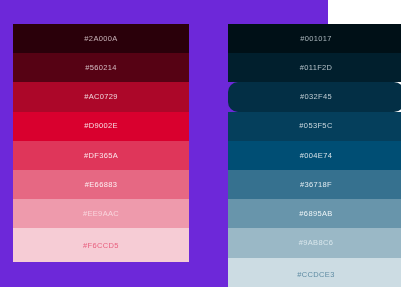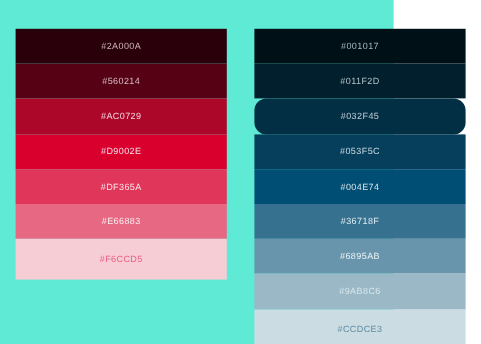--- a/index.html
+++ b/index.html
@@ -11,26 +11,26 @@
     width: 401px;
     height: 287px;
     background: #ffffff;
     font-family: "Liberation Sans", sans-serif;
     overflow: hidden;
   }
   .palette-board {
     position: relative;
     width: 328px;
     height: 287px;
-    background: #5eead4;
+    background: #6d28d9;
     display: flex;
     align-items: flex-start;
     box-sizing: border-box;
     padding: 24px 14px 0 13px;
-    gap: 23px;
+    gap: 39px;
   }
   .palette-column {
     width: 176px;
     display: flex;
     flex-direction: column;
     flex: 0 0 auto;
   }
   .swatch {
     height: 29.2px;
     display: flex;
@@ -66,20 +66,23 @@
     </div>
     <div class="swatch" style="background-color: rgb(217, 0, 46);">
       <span class="swatch-label" style="color: rgb(247, 220, 227);">#D9002E</span>
     </div>
     <div class="swatch" style="background-color: rgb(223, 54, 90);">
       <span class="swatch-label" style="color: rgb(251, 230, 235);">#DF365A</span>
     </div>
     <div class="swatch" style="background-color: rgb(230, 104, 131);">
       <span class="swatch-label" style="color: rgb(253, 239, 242);">#E66883</span>
     </div>
+    <div class="swatch" style="background-color: rgb(238, 154, 172);">
+      <span class="swatch-label" style="color: rgb(249, 213, 221);">#EE9AAC</span>
+    </div>
     <div class="swatch" style="background-color: rgb(246, 204, 213);">
       <span class="swatch-label" style="color: rgb(232, 96, 127);">#F6CCD5</span>
     </div>
   </div>
 
   <div class="palette-column">
     <div class="swatch" style="background-color: rgb(0, 16, 23);">
       <span class="swatch-label" style="color: rgb(169, 182, 188);">#001017</span>
     </div>
     <div class="swatch" style="background-color: rgb(1, 31, 45);">

